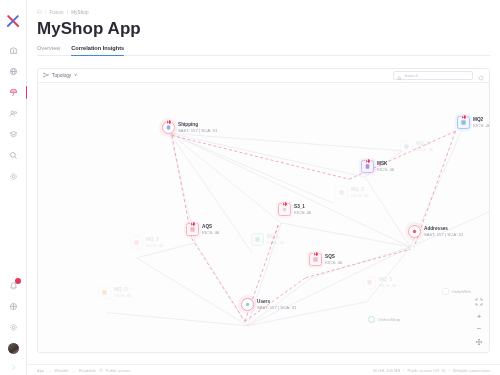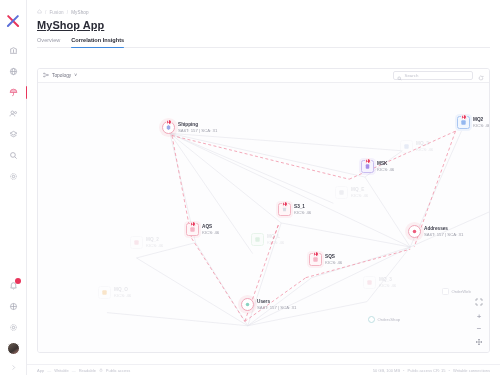--- a/index.html
+++ b/index.html
@@ -52,22 +52,22 @@
   .topbar { padding: 9px 10px 0 10px; }
   .breadcrumb {
     display: flex; align-items: center; gap: 3px;
     font-size: 4.6px; color: #b9bac4; letter-spacing: .1px;
   }
   .breadcrumb .sep { color: #d2d3db; }
   .crumb-link { cursor: pointer; }
   .crumb-current { color: #a9aab5; }
 
   .page-title {
-    font-size: 11px; font-weight: bold; color: #2a2b36;
-    margin: 4px 0 0 0; letter-spacing: .05px; text-decoration: underline;
+    font-size: 17px; font-weight: bold; color: #2a2b36;
+    margin: 4px 0 0 0; letter-spacing: .05px;
   }
 
   .tabs {
     display: flex; gap: 11px; margin-top: 6px;
     border-bottom: 1px solid #ececf0; padding-bottom: 0;
   }
   .tab {
     font-size: 5.6px; color: #9a9ba8; padding-bottom: 4px;
     cursor: pointer; position: relative;
   }

